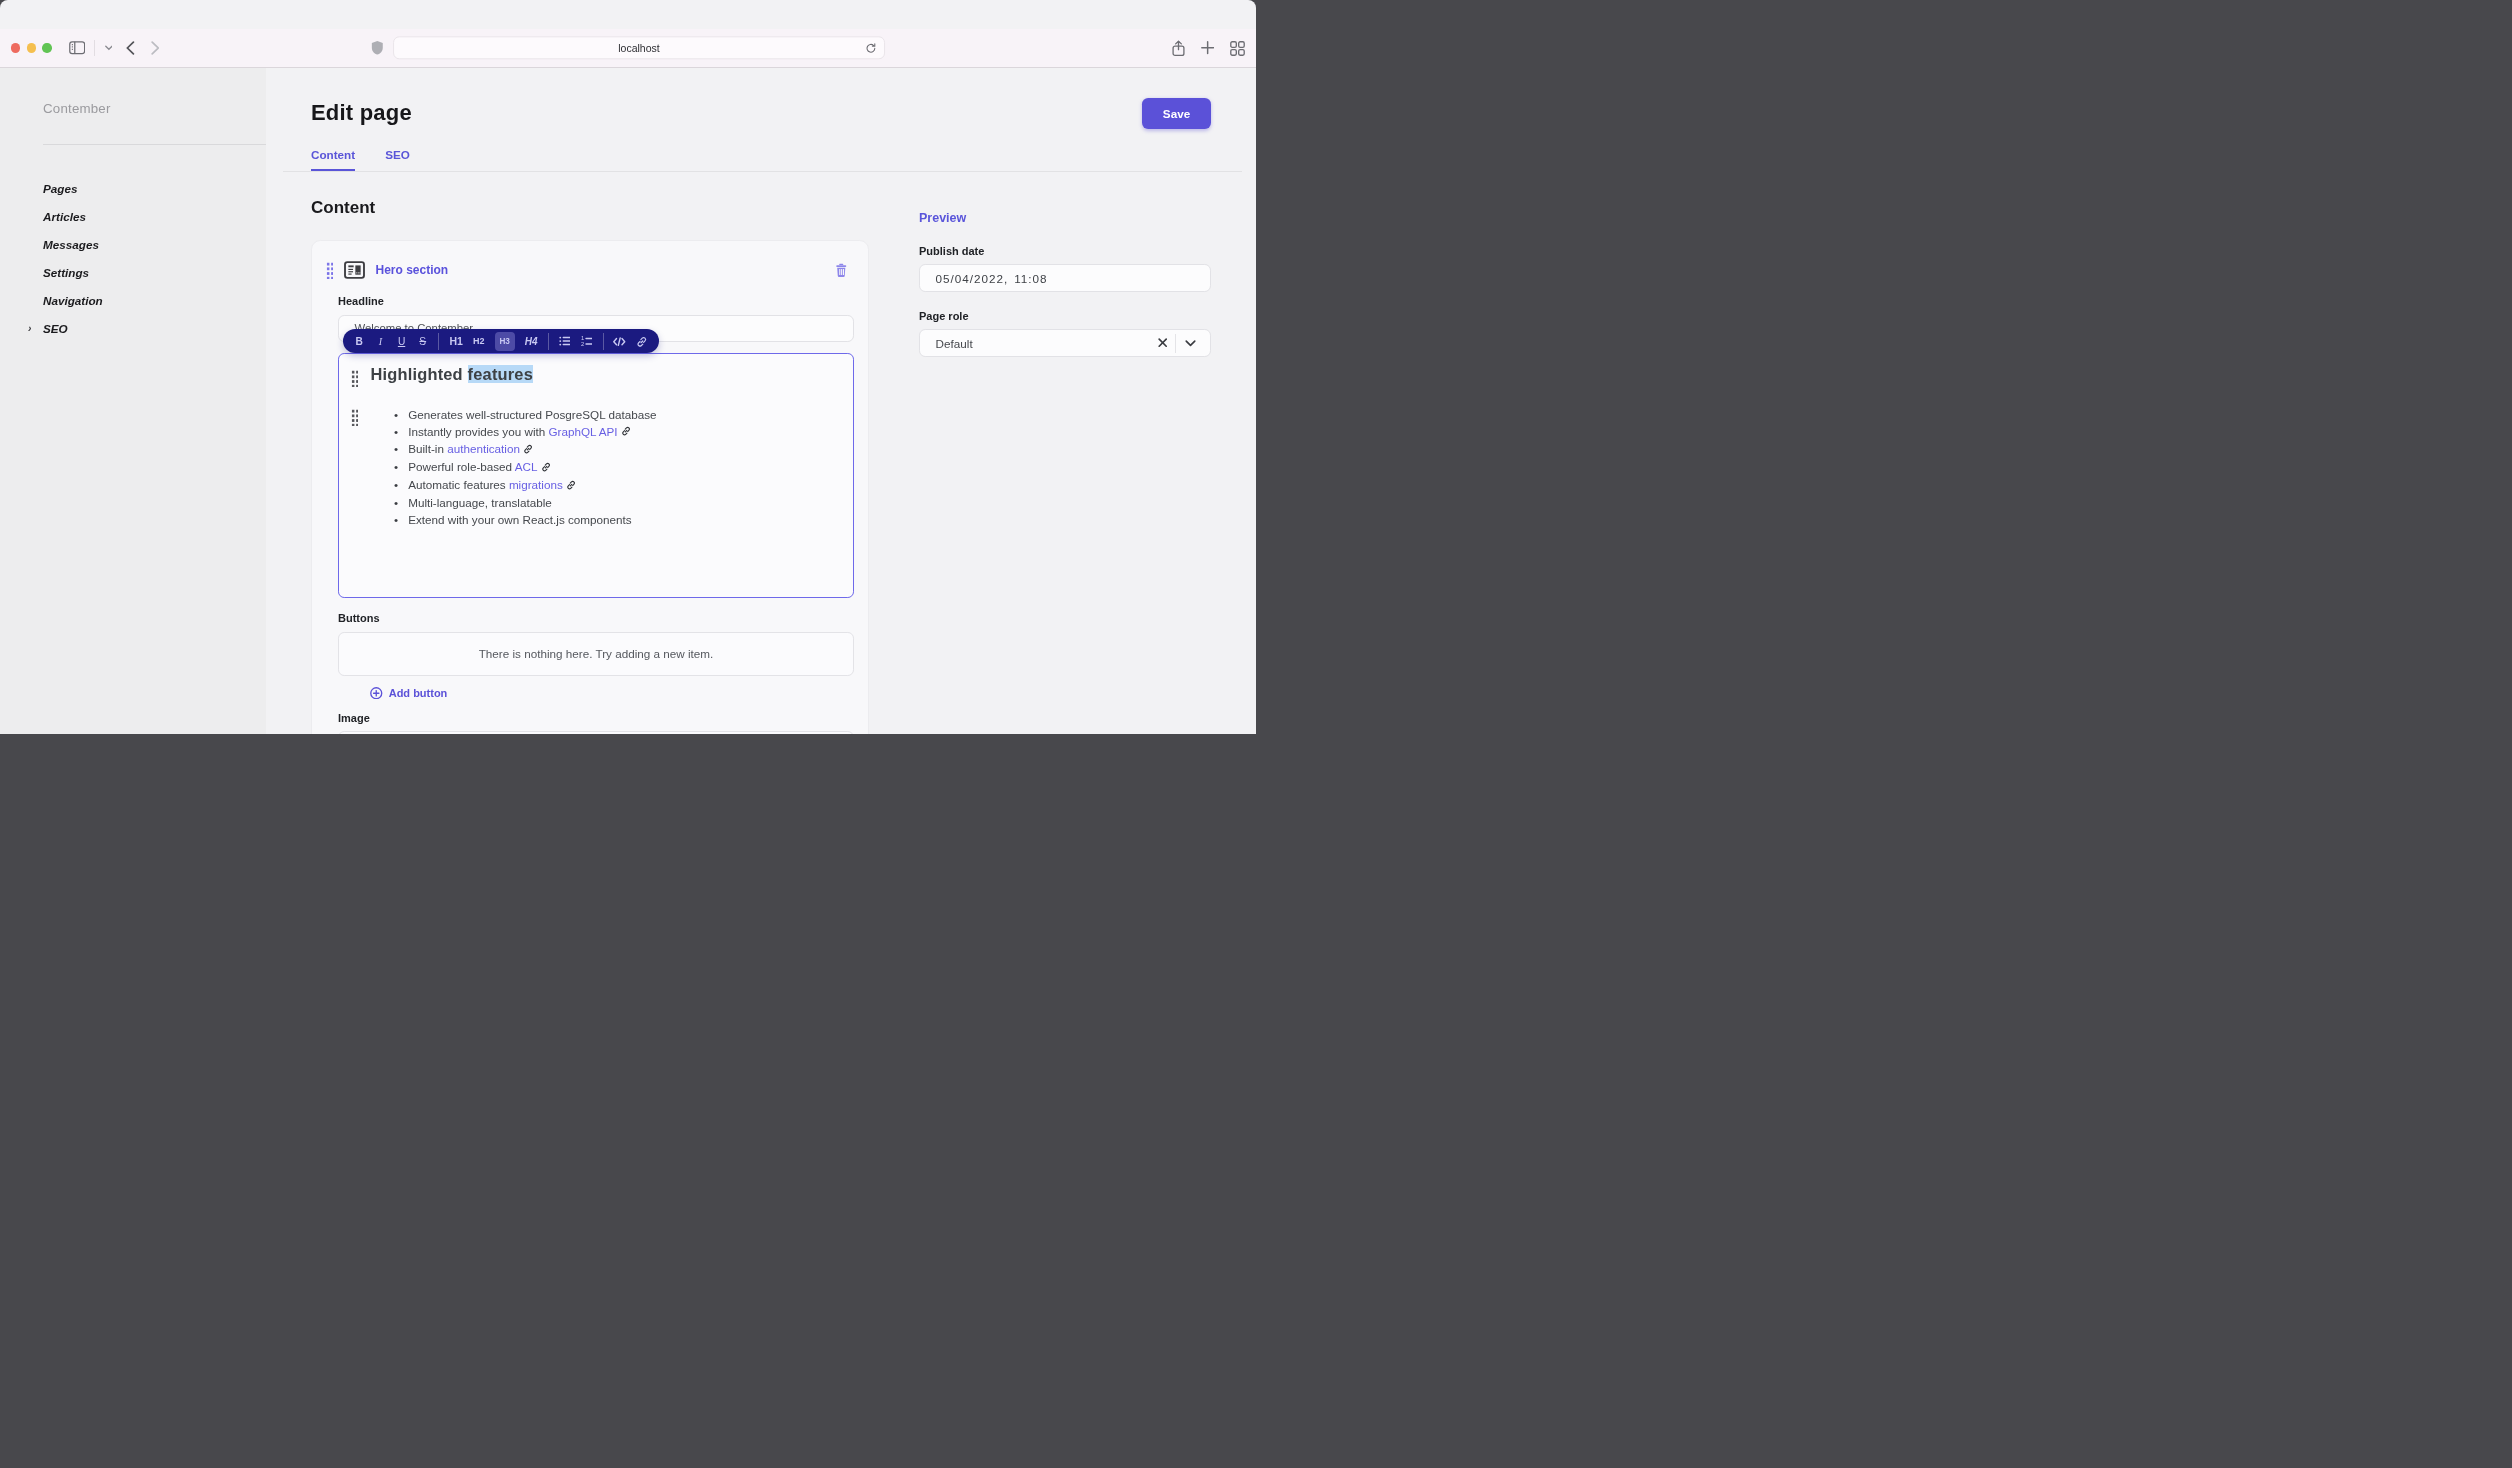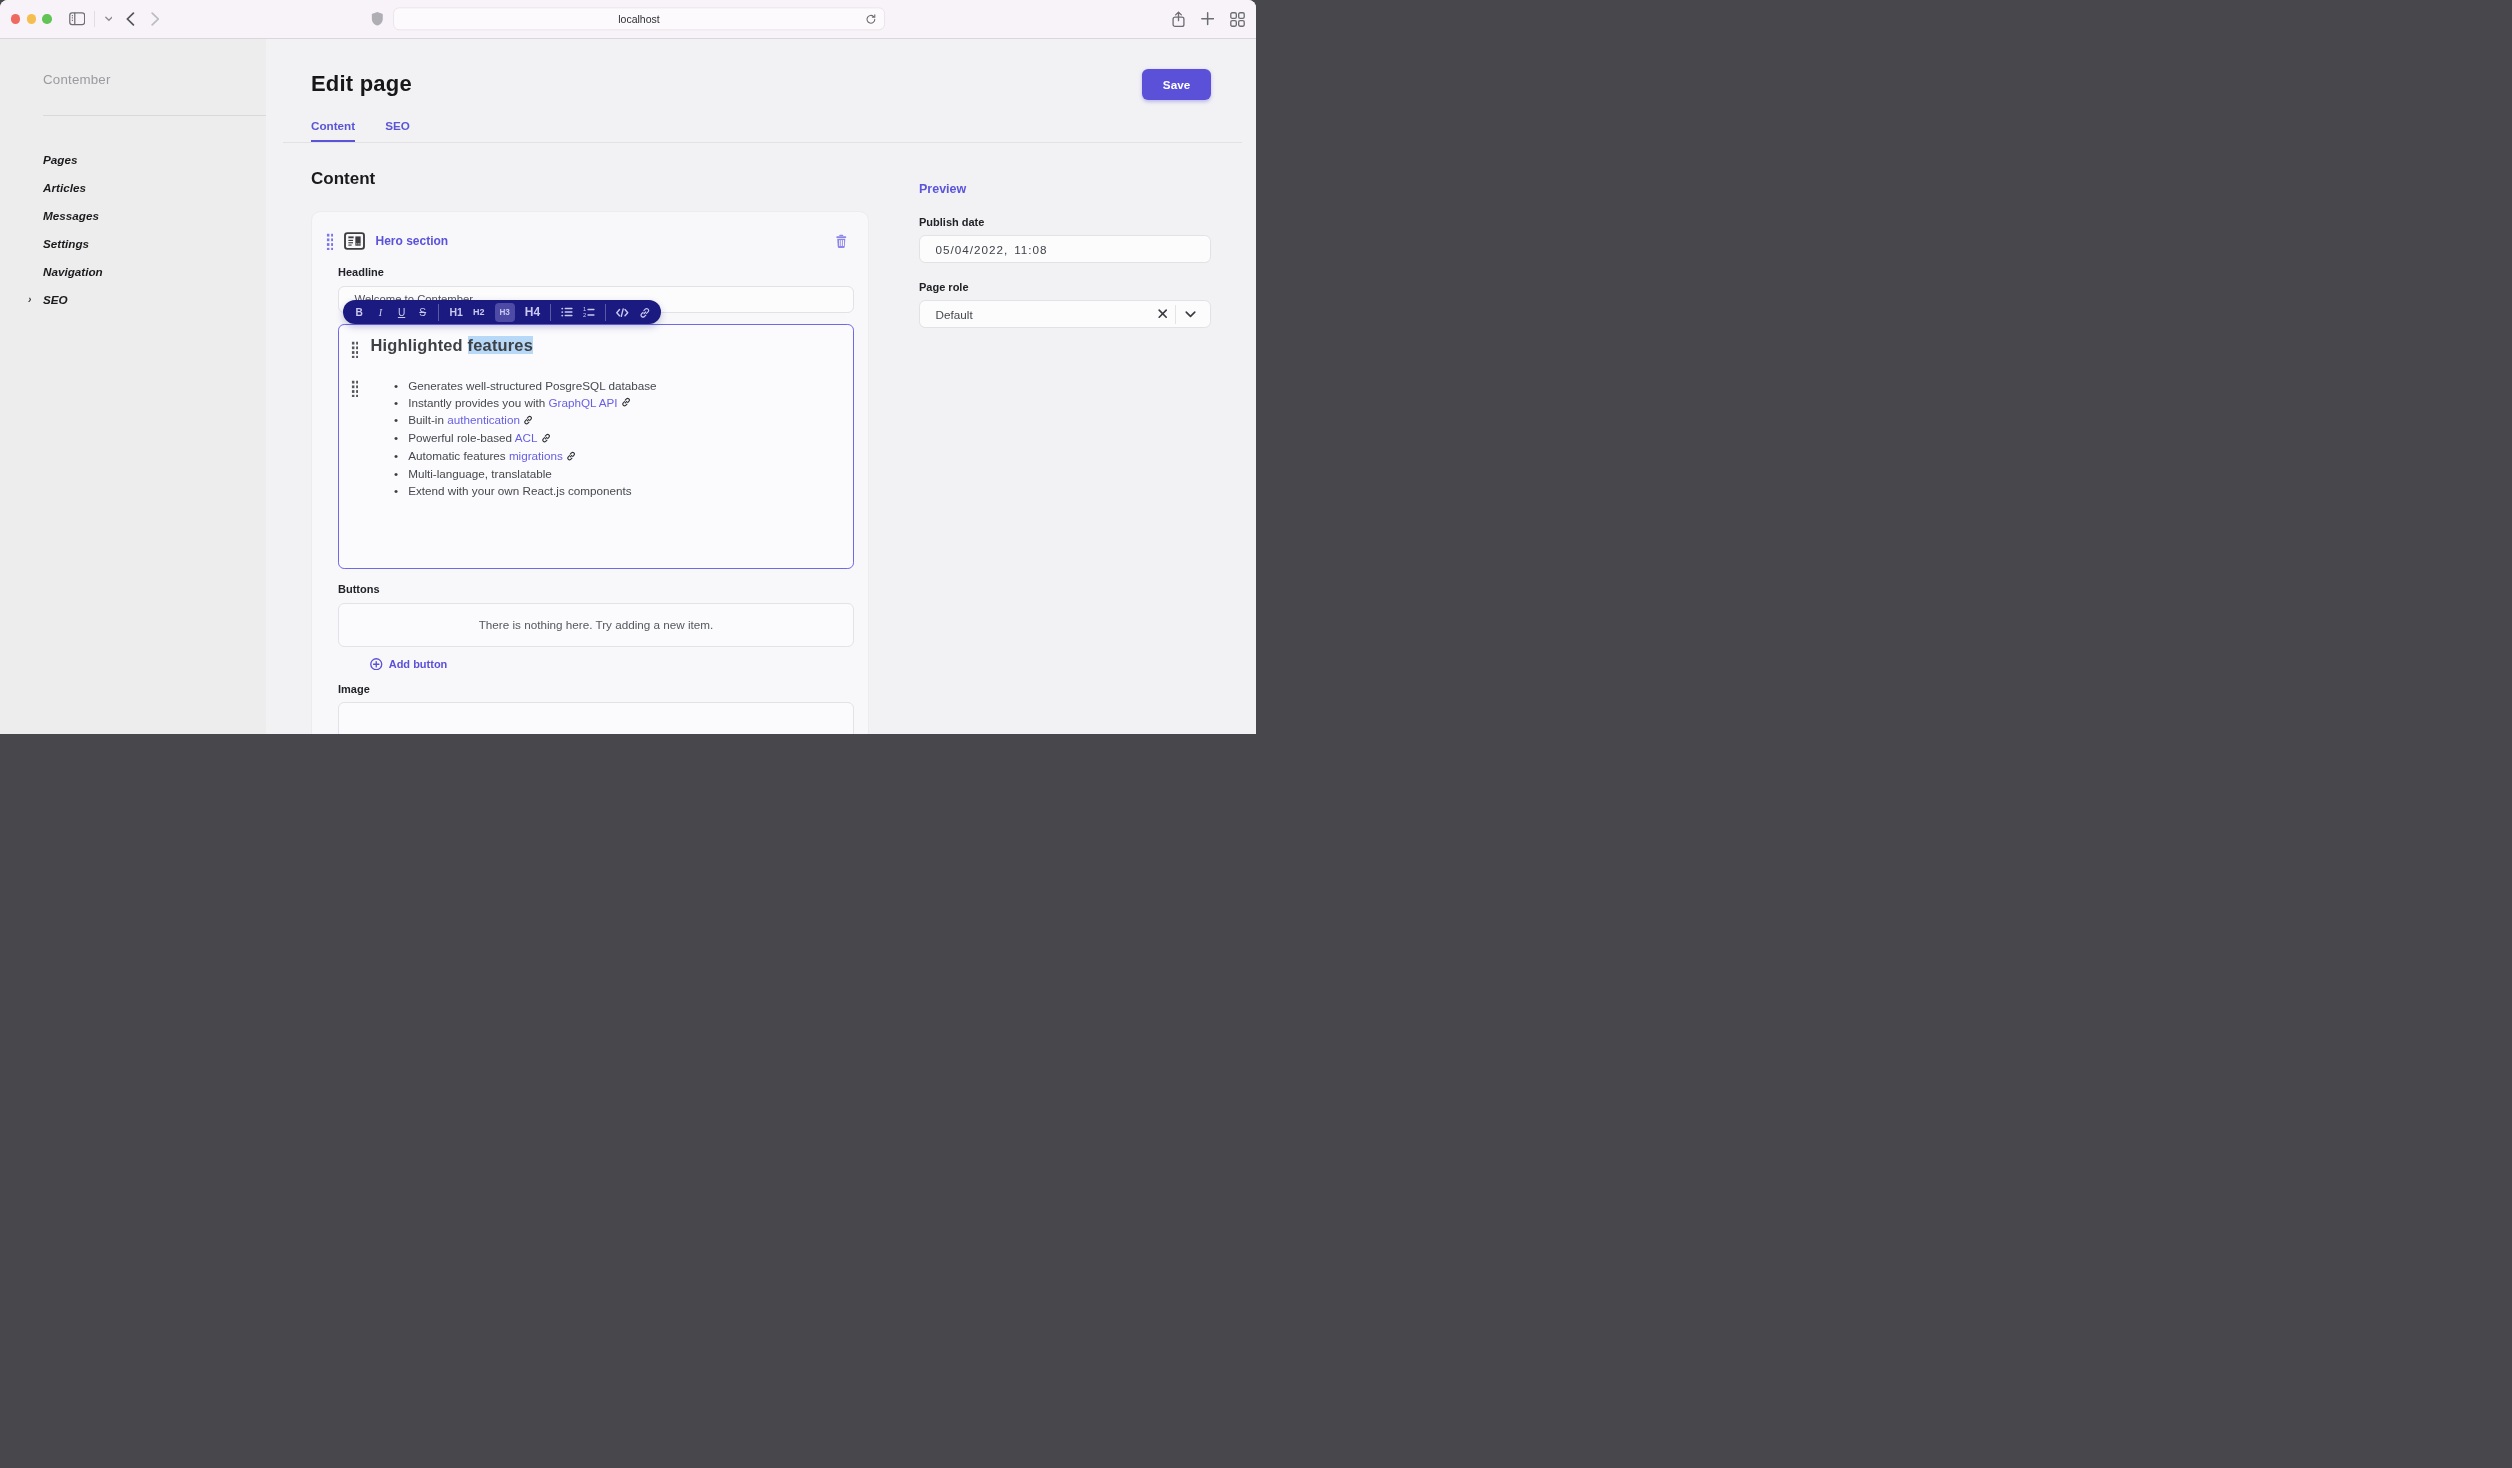--- a/index.html
+++ b/index.html
@@ -3,21 +3,21 @@
 <meta charset="utf-8">
 <style>
   * { margin:0; padding:0; box-sizing:border-box; }
   html,body { width:1256px; height:734px; }
   body { background:#48484c; font-family:"Liberation Sans", sans-serif; }
   .window { width:1256px; height:734px; border-radius:7.8px 7.8px 0 0; overflow:hidden;
             background:#f2f2f4; display:flex; flex-direction:column; }
 
   
   .chrome { height:39px; flex:0 0 39px; background:#f8f3f8; border-bottom:0.8px solid #dbd6db;
-            display:flex; align-items:center; position:relative; padding:0 11px; }
+            display:flex; align-items:center; position:relative; padding:0 11px;margin-top:29px; }
   .lights { display:flex; gap:6.2px; margin-right:17px; }
   .light { width:9.4px; height:9.4px; border-radius:50%; }
   .light.red{background:#ee6a5f;} .light.yellow{background:#f5bf4f;} .light.green{background:#61c454;}
   .chrome-ic { color:#6d6d73; display:flex; align-items:center; justify-content:center; }
   .chrome-ic svg { display:block; }
   .tb-group { display:flex; align-items:center; gap:7.8px; }
   .mini-div { width:0.8px; height:15.6px; background:#e2dde2; margin:0 1.6px; }
   .nav-back { color:#55555a; margin-left:14px; }
   .nav-fwd  { color:#bcbcc2; margin-left:15.6px; }
   .url-group{ position:absolute; left:50%; top:50%; transform:translate(-50%,-50%);
@@ -80,21 +80,21 @@
                 box-shadow:0 3.1px 7.8px rgba(27,26,128,.25); }
   .tbtn { display:flex; align-items:center; justify-content:center; min-width:11px; height:17px;
           font-size:10.2px; cursor:pointer; border-radius:3.9px; }
   .tbtn.b { font-weight:bold; }
   .tbtn.i { font-style:italic; font-family:"Liberation Serif", serif; }
   .tbtn.u { text-decoration:underline; }
   .tbtn.s { text-decoration:line-through; }
   .tbtn.h1{ font-weight:bold; font-size:10.5px; }
   .tbtn.h2{ font-weight:bold; font-size:9px; }
   .tbtn.h3{ font-weight:bold; font-size:8.2px; background:#4d4ba6; padding:0 4.7px; height:19px; }
-  .tbtn.h4{ font-weight:bold; font-size:12px; }
+  .tbtn.h4{ font-weight:bold; font-size:10px;font-style:italic; }
   .tb-sep { width:0.8px; height:17px; background:rgba(255,255,255,.28); }
   .editor { border:1.6px solid #6e69ea; border-radius:6.2px; background:#fbfbfd; height:245px;
             padding:11px 26px 0 26px; }
   .ed-row { display:flex; align-items:flex-start; }
   .drag.gray { color:#54555a; margin-left:-14px; margin-right:12.5px; }
   .ed-h3 { font-size:16.4px; font-weight:600; color:#3d4145; letter-spacing:0.2px; }
   .ed-h3 .sel { background:#b7d9f7; }
   .ed-list-row { margin-top:19px; }
   .ed-list-row .drag.gray { margin-top:2.3px; }
   .ed-ul { list-style:none; margin-left:23.4px; }

